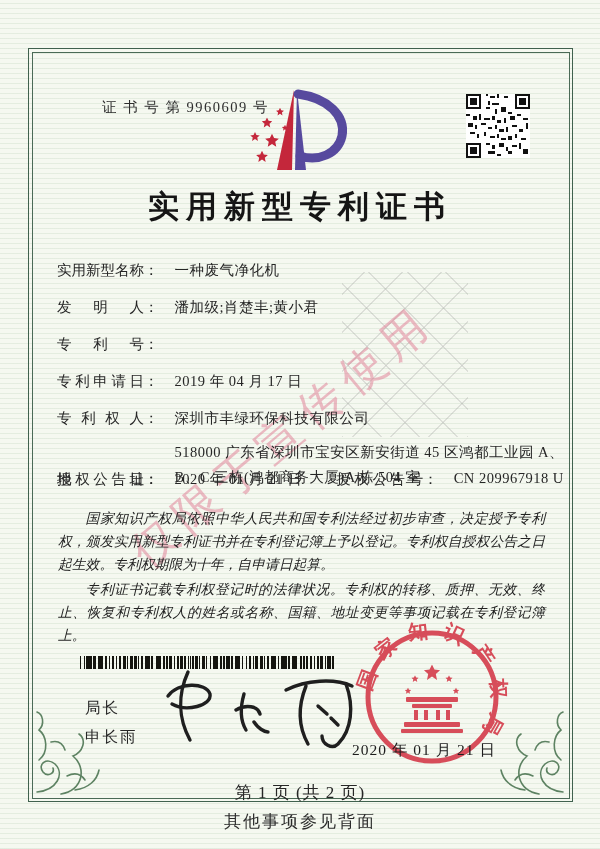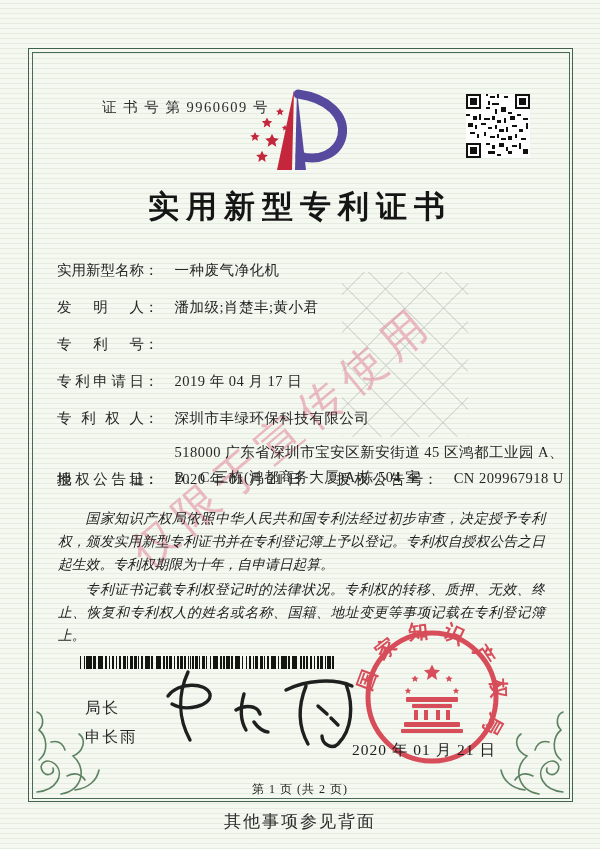--- a/index.html
+++ b/index.html
@@ -30,21 +30,21 @@
   .paras p{margin:1px;text-indent:2em;font-style:italic;}
   .barcode{position:absolute;left:80px;top:656px;width:256px;height:13px;
     background:
       repeating-linear-gradient(90deg,#15150f 0 1.4px,transparent 1.4px 3.6px),
       repeating-linear-gradient(90deg,#15150f 0 1px,transparent 1px 6.5px),
       repeating-linear-gradient(90deg,transparent 0 9px,#15150f 9px 11.4px);}
   .signer{position:absolute;left:85px;top:694px;font-size:15.5px;line-height:1.85;letter-spacing:2px;}
   .signature{position:absolute;left:148px;top:660px;}
   .seal{position:absolute;left:352px;top:617px;opacity:.93;}
   .seal-date{position:absolute;left:352px;top:740px;font-size:15.5px;letter-spacing:1px;color:#1d1d1d;}
-  .page-info{position:absolute;left:0;top:781px;width:100%;text-align:center;font-size:12px;letter-spacing:1px;}
+  .page-info{position:absolute;left:0;top:781px;width:100%;text-align:center;font-size:17px;letter-spacing:1px;}
   .footer-note{position:absolute;left:0;top:810px;width:100%;text-align:center;font-size:17px;letter-spacing:2px;color:#2b2b2b;}
   .watermark{position:absolute;left:138px;top:528px;transform:rotate(-40deg);transform-origin:0 50%;
     font-size:45px;letter-spacing:9px;color:rgba(224,126,150,.52);white-space:nowrap;
     font-family:"Liberation Sans",sans-serif;pointer-events:none;}
   .lattice{position:absolute;left:342px;top:272px;width:126px;height:165px;opacity:.5;
     background:
       repeating-linear-gradient(45deg, rgba(140,140,140,.45) 0 1.4px, transparent 1.4px 27px),
       repeating-linear-gradient(-45deg, rgba(140,140,140,.45) 0 1.4px, transparent 1.4px 27px);}
   .flourish{position:absolute;top:702px;}
   .flourish.left{left:31px;}

